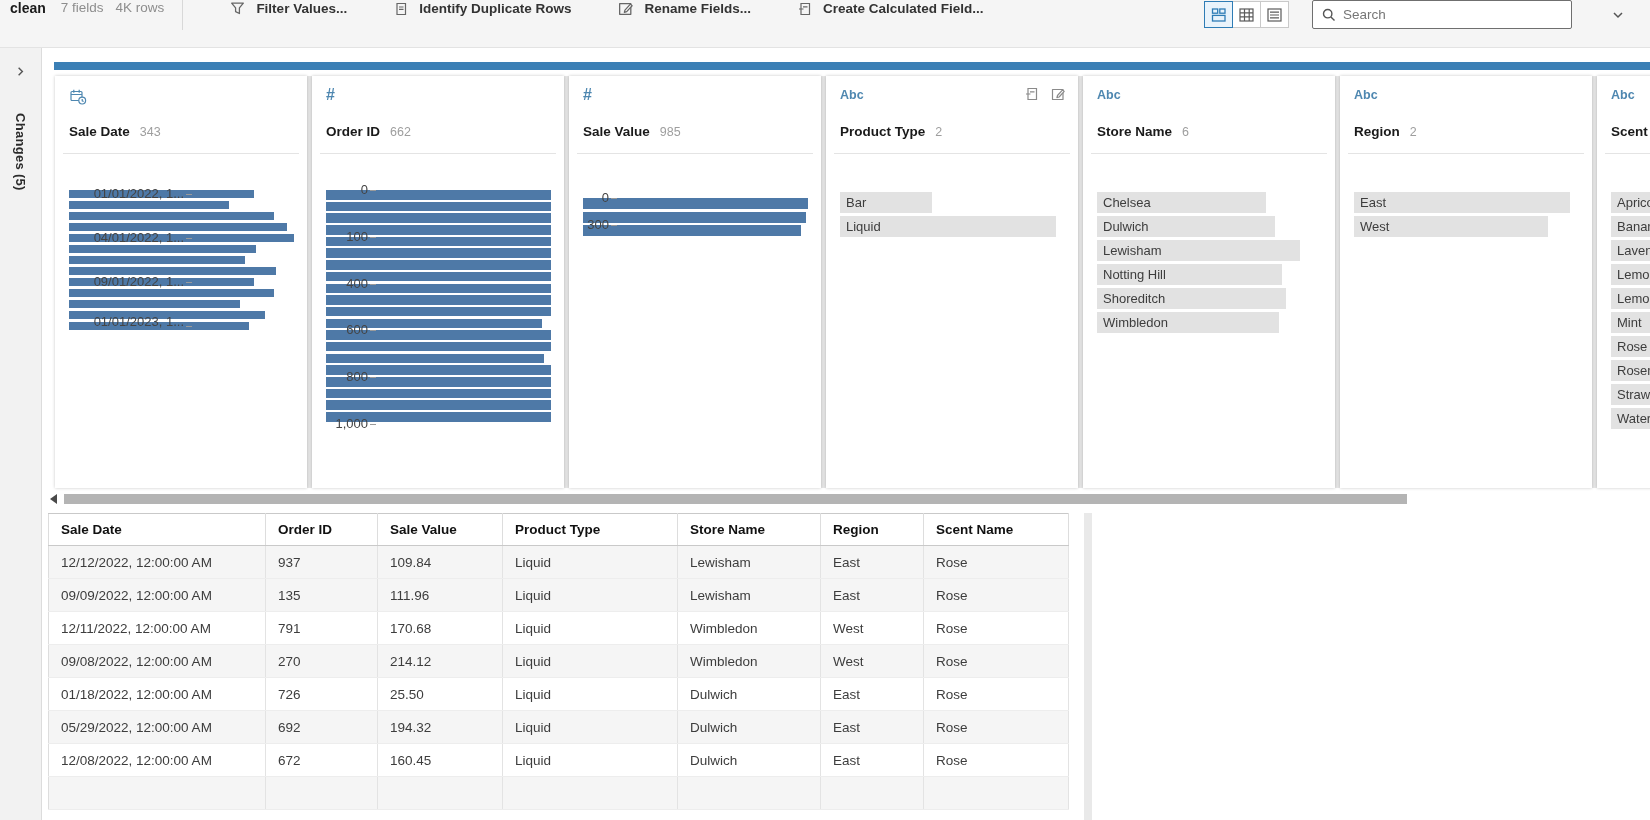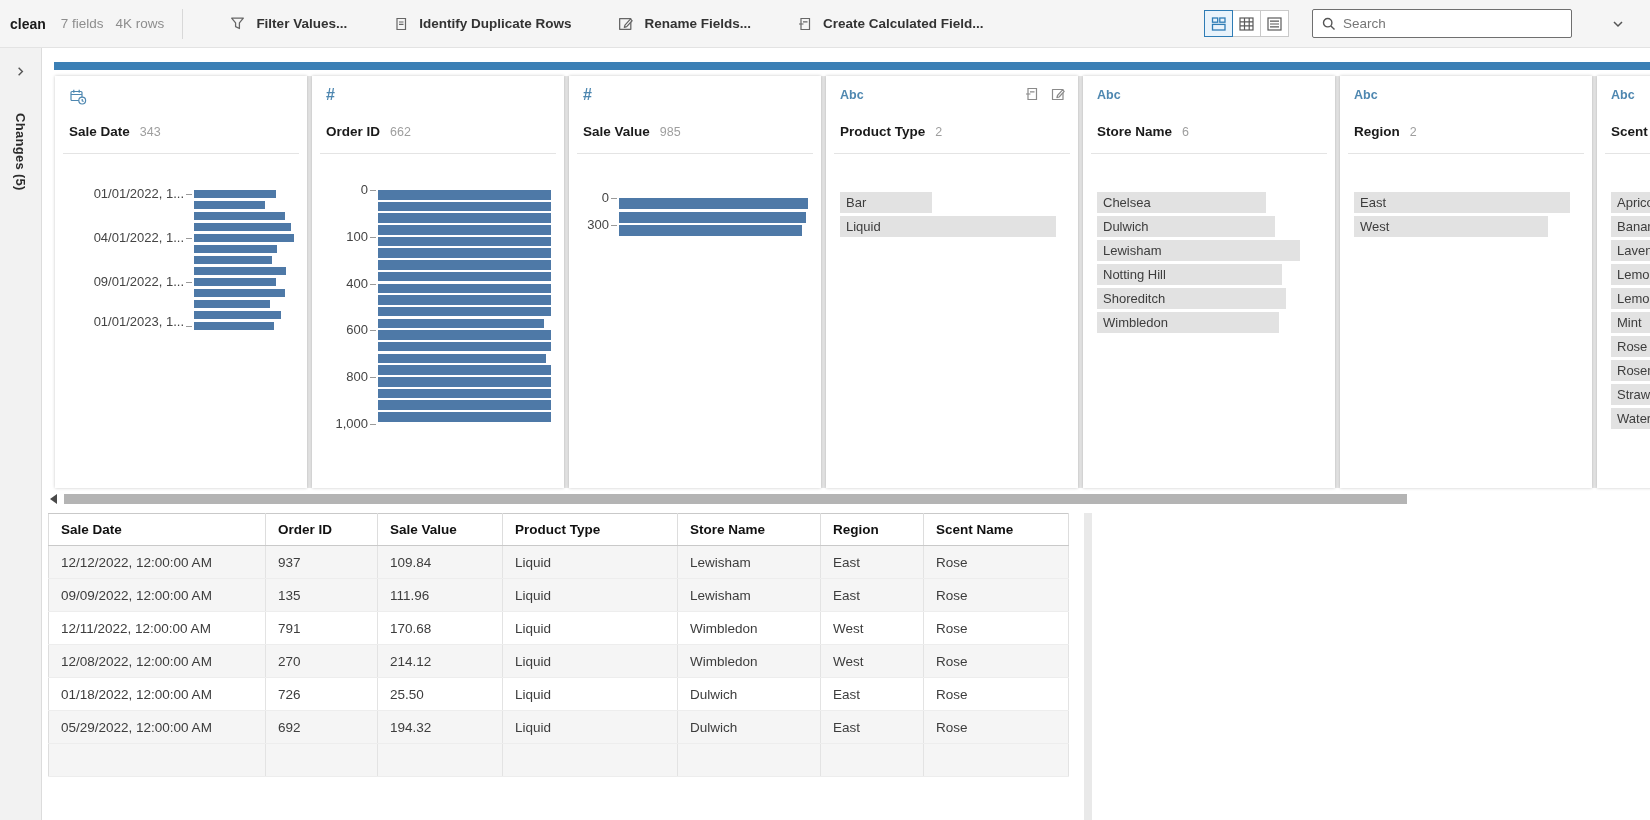--- a/index.html
+++ b/index.html
@@ -1,20 +1,20 @@
 <!DOCTYPE html>
 <html><head>
 <meta charset="utf-8">
 <style>
 * {margin:0; padding:0; box-sizing:border-box;}
 html,body {width:1650px; height:820px; overflow:hidden; background:#fff;
   font-family:"Liberation Sans",sans-serif;}
 
 .toolbar {height:48px; background:#f5f5f5; border-bottom:1px solid #e3e3e3;
-  display:flex; align-items:center; padding-left:10px;}
+  display:flex; align-items:flex-start; padding-left:10px;}
 .tb-step {font-weight:bold; font-size:14px; color:#1a1a1a;}
 .tb-meta {color:#8d8d8d; font-size:13.5px; margin-left:15px; display:flex; gap:12px;}
 .tb-divider {width:1px; height:30px; background:#d8d8d8; margin-left:18px;}
 .tb-action {display:flex; align-items:center; gap:10px; margin-left:46px;
   font-size:13.5px; font-weight:bold; color:#333; cursor:default; white-space:nowrap;}
 .icon {display:inline-flex; align-items:center; justify-content:center;}
 .tb-right {margin-left:auto; display:flex; align-items:center; padding-right:24px;}
 .toggles {display:flex;}
 .toggle {width:29px; height:27px; background:#fff; border:1px solid #c9c9c9;
   display:flex; align-items:center; justify-content:center; margin-left:-1px;}
@@ -43,21 +43,21 @@
 .type-icon {position:absolute; top:12px; left:14px; color:#4e87b0; font-weight:bold;}
 .type-abc {font-size:12.5px;}
 .type-num {font-size:16px; line-height:14px;}
 .head-icons {position:absolute; top:10px; right:12px; display:flex; gap:10px;}
 .title-row {position:absolute; top:46px; left:14px; right:10px; white-space:nowrap;
   overflow:hidden;}
 .fname {font-size:13.5px; font-weight:bold; color:#1a1a1a;}
 .fcount {font-size:12.5px; color:#9e9e9e; margin-left:10px;}
 .sep {position:absolute; top:77px; left:8px; right:8px; border-top:1px solid #e4e4e4;}
 .card-body {position:absolute; left:14px; right:13px;}
-.plot {display:flex;}
+.plot {display:flex;flex-direction:column;}
 .gutter {position:relative; flex:none;}
 .gutter .tlabel {position:absolute; right:10px; font-size:13px; color:#444;
   white-space:nowrap;}
 .gutter .tdash {position:absolute; right:2px; width:6px; height:1px; background:#9a9a9a;}
 .bars {flex:1;}
 .hbar {background:#4e79a7;}
 .vrow {position:relative; height:21px; margin-bottom:3px; font-size:13px;
   color:#3d3d3d; line-height:21px; white-space:nowrap;}
 .vrow .vbg {position:absolute; left:0; top:0; height:100%; background:#e2e2e2;}
 .vrow .vlabel {position:relative; padding-left:6px;}
@@ -398,41 +398,50 @@
             <tr class="">
               <td>12/11/2022, 12:00:00 AM</td>
               <td>791</td>
               <td>170.68</td>
               <td>Liquid</td>
               <td>Wimbledon</td>
               <td>West</td>
               <td>Rose</td>
             </tr>
             <tr class="striped">
-              <td>12/08/2022, 12:00:00 AM</td>
+              <td>09/08/2022, 12:00:00 AM</td>
               <td>270</td>
               <td>214.12</td>
               <td>Liquid</td>
               <td>Wimbledon</td>
               <td>West</td>
               <td>Rose</td>
             </tr>
             <tr class="">
               <td>01/18/2022, 12:00:00 AM</td>
               <td>726</td>
               <td>25.50</td>
               <td>Liquid</td>
               <td>Dulwich</td>
               <td>East</td>
               <td>Rose</td>
             </tr>
             <tr class="striped">
               <td>05/29/2022, 12:00:00 AM</td>
               <td>692</td>
               <td>194.32</td>
+              <td>Liquid</td>
+              <td>Dulwich</td>
+              <td>East</td>
+              <td>Rose</td>
+            </tr>
+            <tr class="">
+              <td>12/08/2022, 12:00:00 AM</td>
+              <td>672</td>
+              <td>160.45</td>
               <td>Liquid</td>
               <td>Dulwich</td>
               <td>East</td>
               <td>Rose</td>
             </tr>
             <tr class="striped">
               <td>&nbsp;</td>
               <td>&nbsp;</td>
               <td>&nbsp;</td>
               <td>&nbsp;</td>

